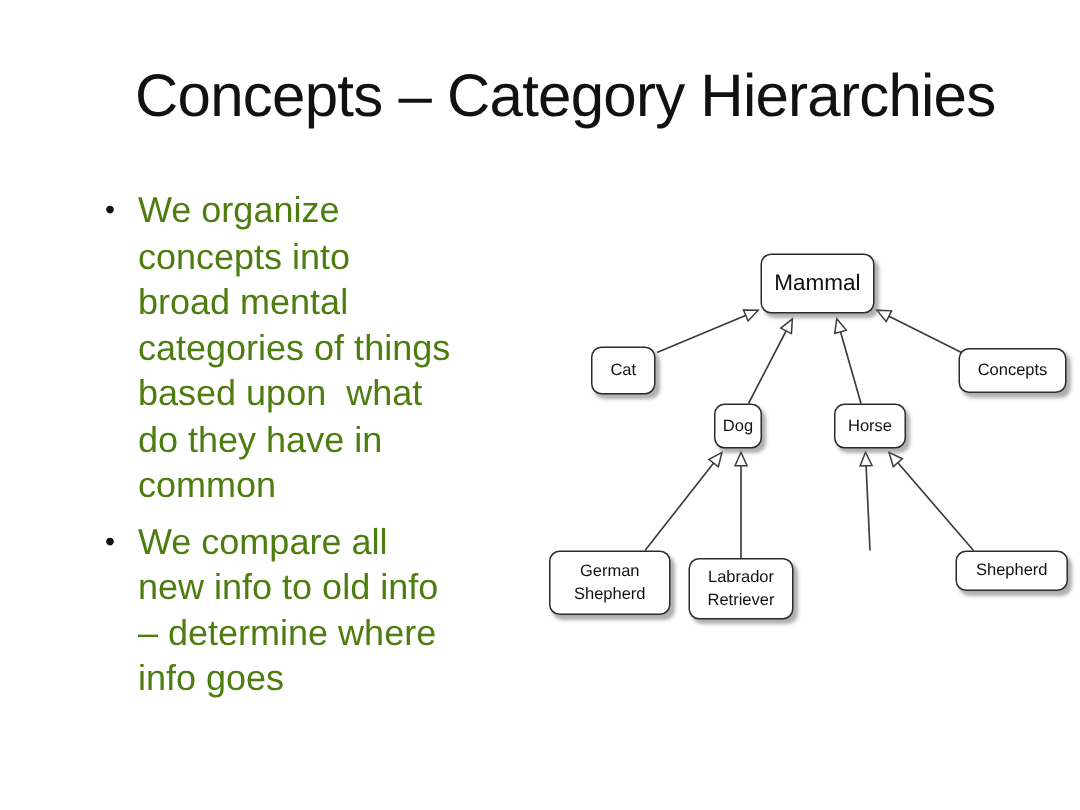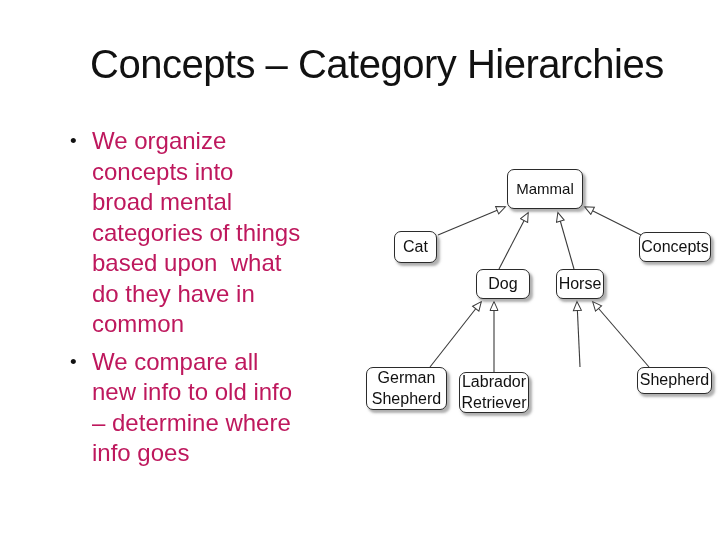--- a/index.html
+++ b/index.html
@@ -44,21 +44,21 @@
   .bullet-marker {
     width: 22px;
     flex: 0 0 22px;
     font-size: 19px;
     line-height: 30.5px;
     color: #111111;
   }
   .bullet-text {
     font-size: 24px;
     line-height: 30.5px;
-    color: #be185d;
+    color: #4d7c0f;
     white-space: pre-wrap;
   }
   .diagram {
     position: absolute;
     left: 340px;
     top: 160px;
     width: 360px;
     height: 270px;
   }
   .edges {
@@ -75,29 +75,29 @@
     position: absolute;
     box-sizing: border-box;
     background: #ffffff;
     border: 1.5px solid #2b2b2b;
     border-radius: 7px;
     box-shadow: 2.5px 3px 2.5px rgba(110,110,110,0.55);
     display: flex;
     align-items: center;
     justify-content: center;
     text-align: center;
-    font-size: 16px;
+    font-size: 11px;
     line-height: 1.3;
     color: #111111;
     white-space: pre-line;
   }
   .node-mammal { left:143px; top:9px;   width:76px; height:40px; font-size:15px; }
   .node-cat     { left:30px;  top:71px;  width:43px; height:32px; }
   .node-elephant{ left:275px; top:72px;  width:72px; height:30px; }
-  .node-dog     { left:112px; top:109px; width:54px; height:30px; }
+  .node-dog     { left:112px; top:109px; width:32px; height:30px; }
   .node-horse   { left:192px; top:109px; width:48px; height:30px;text-align:right; }
   .node-german-shepherd   { left:2px;   top:207px; width:81px; height:43px; }
   .node-labrador-retriever{ left:95px;  top:212px; width:70px; height:41px; }
   .node-clydesdale        { left:177px; top:207px; width:80px; height:27px; }
   .node-palomino          { left:273px; top:207px; width:75px; height:27px; }
 </style>
 </head>
 <body>
 
 <div class="slide">

